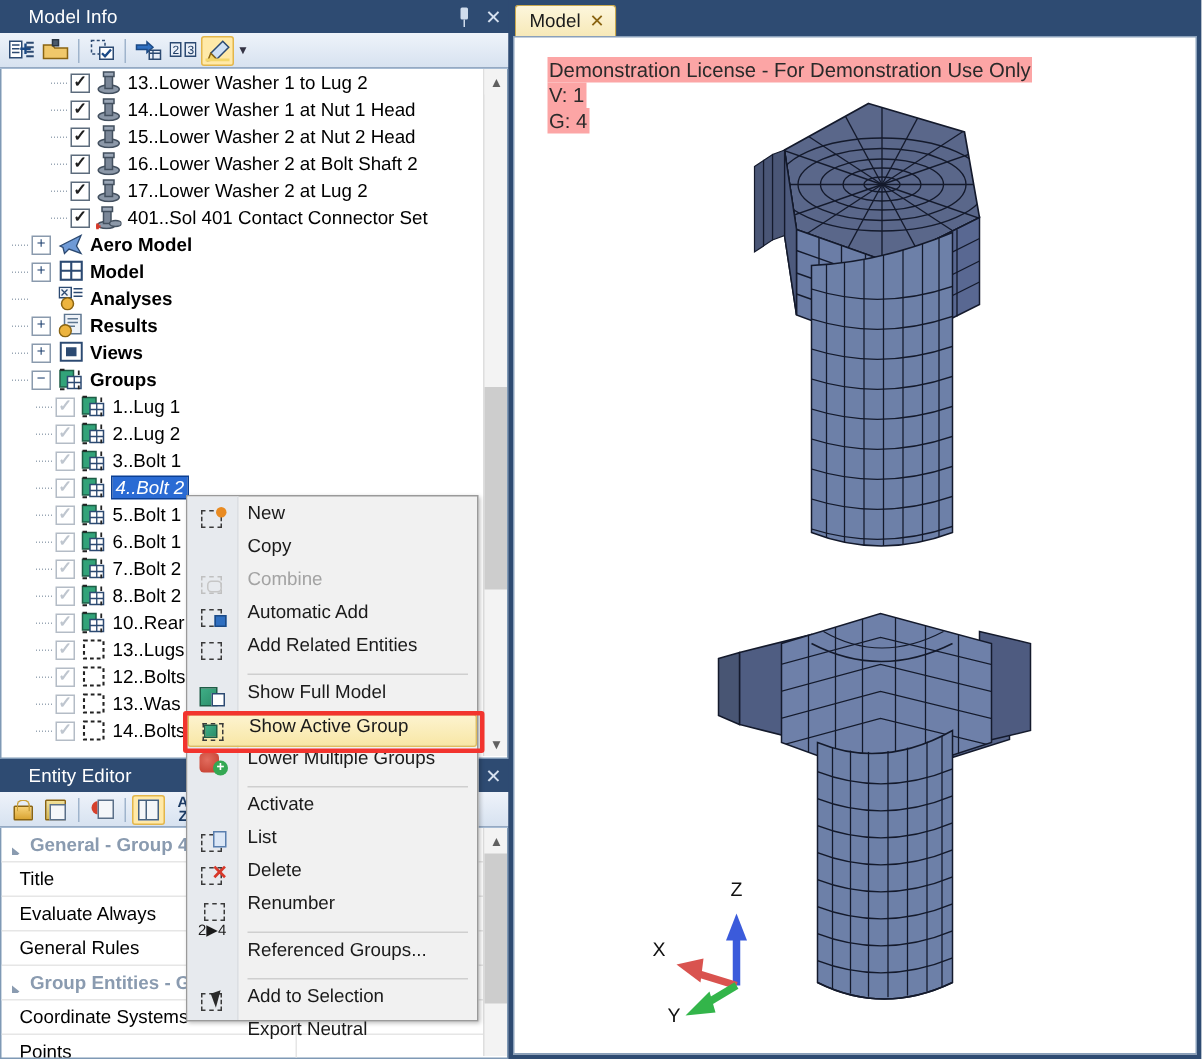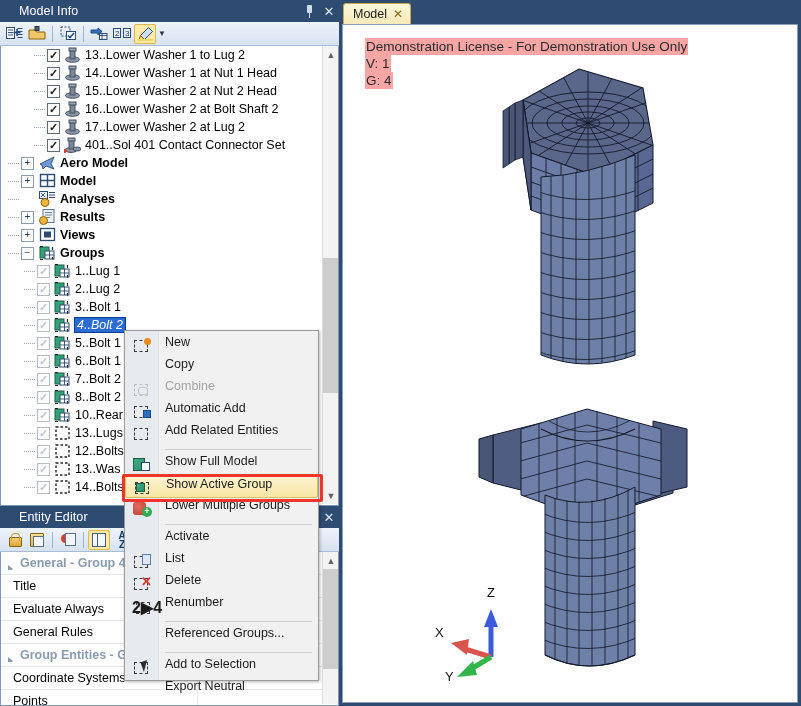--- a/index.html
+++ b/index.html
@@ -185,21 +185,21 @@
   .g-link { position:absolute; left:5px; top:2px; width:14px; height:12px; border:1.5px dashed #c0c0c0; }
   .g-link:after{content:"";position:absolute;left:3px;top:2px;width:8px;height:6px;border:1.5px solid #c6c6c6;border-radius:3px;}
   .g-plusred{position:absolute;left:12px;top:0px;color:#d8382a;font-weight:bold;font-size:13px;line-height:11px;}
   .g-bluebox{position:absolute;left:14px;top:6px;width:8px;height:8px;background:#2f6fc0;border:1px solid #1b4a86;}
   .g-green{position:absolute;left:4px;top:1px;width:12px;height:13px;background:linear-gradient(135deg,#3fae86,#2b8e6a);border:1px solid #1e5d46;}
   .g-greenwhite{position:absolute;left:12px;top:5px;width:9px;height:9px;background:#fff;border:1px solid #2c4a72;}
   .g-greendot{position:absolute;left:4px;top:1px;width:13px;height:13px;background:radial-gradient(circle at 40% 35%,#e26c5e,#c23a2a);border-radius:3px;}
   .g-greenplus{position:absolute;left:13px;top:6px;width:10px;height:10px;border-radius:50%;background:#34a853;color:#fff;font-size:9px;line-height:9px;text-align:center;font-weight:bold;}
   .g-page{position:absolute;left:13px;top:0px;width:9px;height:11px;background:#dbe7f6;border:1px solid #5a7fae;}
   .g-x{position:absolute;left:12px;top:0px;color:#d8382a;font-weight:bold;font-size:13px;line-height:12px;}
-  .g-renum{position:absolute;left:3px;top:0px;font-size:16px;font-weight:bold;color:#1a1a1a;}
+  .g-renum{position:absolute;left:3px;top:16px;font-size:10px;font-weight:normal;color:#1a1a1a;}
   .g-cursor{position:absolute;left:13px;top:1px;width:0;height:0;
      border-left:7px solid #2b2b2b;border-top:0 solid transparent;border-bottom:10px solid transparent;
      transform:rotate(-20deg);}
 </style>
 </head>
 <body>
 
 <div id="app">
 
   <div id="left-dock">

